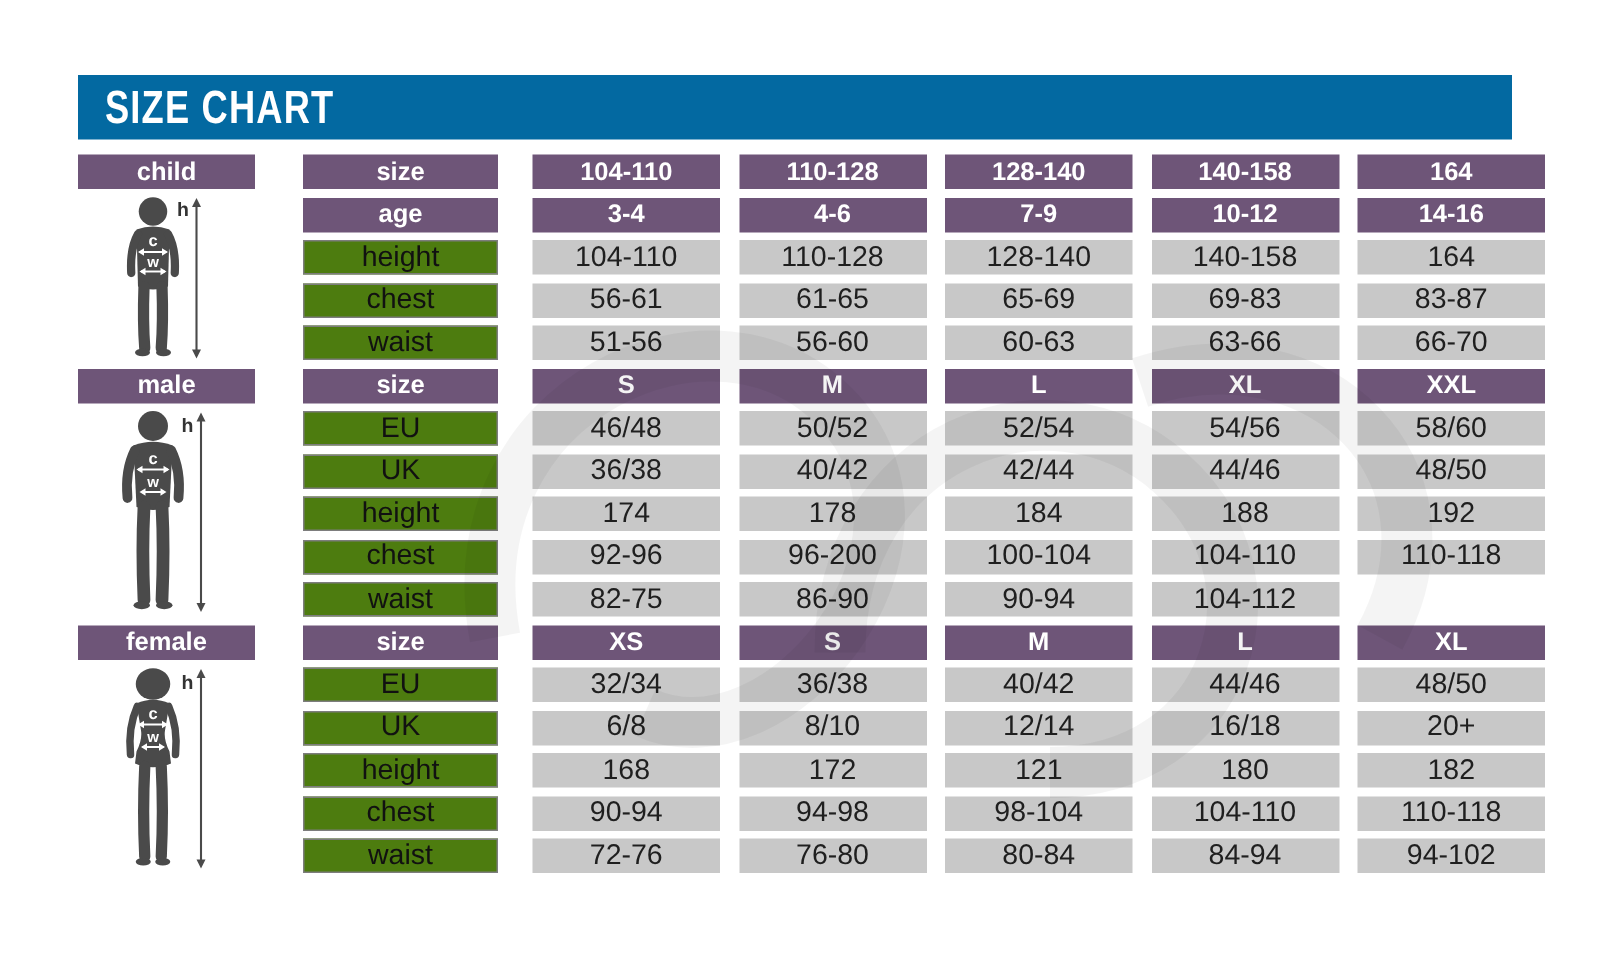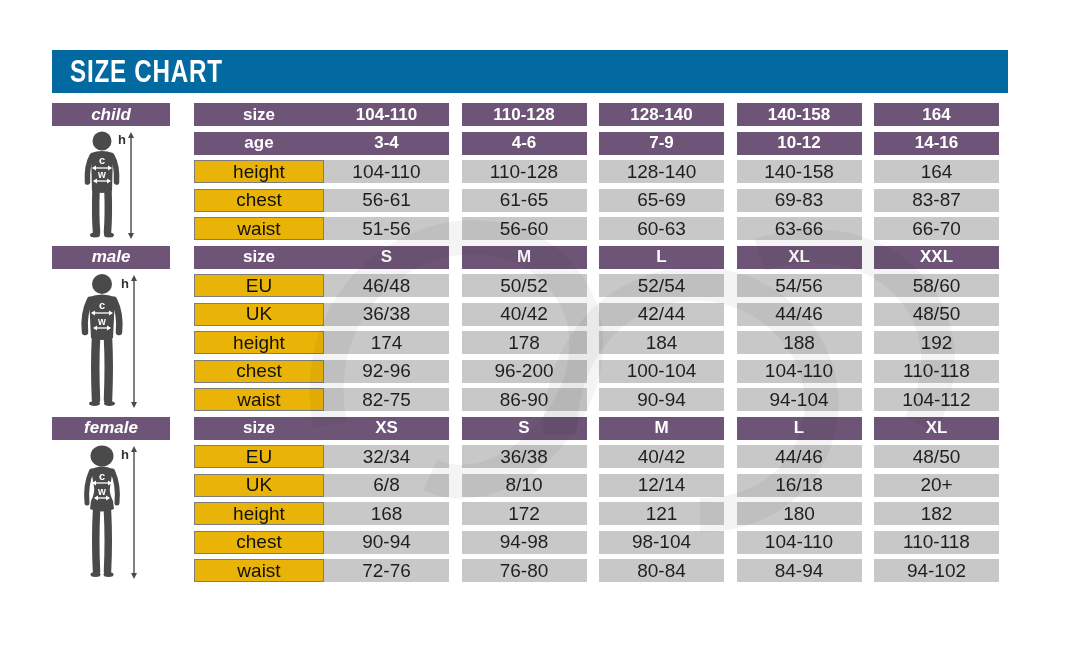--- a/index.html
+++ b/index.html
@@ -8,26 +8,26 @@
   
   .titlebar{position:absolute;left:52px;top:50px;width:956px;height:43px;background:#0369a1;
             display:flex;align-items:center;}
   .titlebar .title{color:#fff;font-weight:700;font-size:31px;letter-spacing:1px;
             transform:scaleX(0.78);transform-origin:left center;margin-left:18px;white-space:nowrap;}
   
   .table{position:absolute;left:52px;top:103px;width:956px;}
   .section{position:relative;margin-bottom:1.5px;}
   .row{display:flex;margin-bottom:5.5px;}
   .cell{display:flex;align-items:center;justify-content:center;box-sizing:border-box;height:23px;}
-  .sil-col{width:118px;margin-right:24px;flex:none;font-style:italic;}
-  .label-col{width:130px;flex:none;}
+  .sil-col{width:118px;margin-right:32px;flex:none;}
+  .label-col{width:130px;margin-right:23px;flex:none;}
   .data-col{width:125px;margin-right:12.5px;flex:none;}
   .data-col:last-child{margin-right:0;}
   .purple{background:#6E5578;color:#ffffff;font-weight:700;font-size:17px;}
-  .white{background:#eab308;border:1.5px solid #7d7d7d;font-size:19px;color:#111;}
+  .white{background:#4d7c0f;border:1.5px solid #7d7d7d;font-size:19px;color:#111;}
   .gray{background:#C8C8C8;font-size:19px;color:#1f1f1f;}
   .spacer{background:transparent;}
   
   .figure{position:absolute;left:0;width:118px;}
   .fig-child{top:26px;height:113px;}
   .fig-adult{top:26px;height:142px;}
   
   .watermark{position:absolute;left:0;top:95px;width:1065px;height:500px;pointer-events:none;z-index:6;}
 </style>
 </head>
@@ -167,21 +167,20 @@
             <div class="cell gray data-col">100-104</div>
             <div class="cell gray data-col">104-110</div>
             <div class="cell gray data-col">110-118</div>
           </div>
           <div class="row">
             <div class="sil-col spacer"></div>
             <div class="cell white label-col">waist</div>
             <div class="cell gray data-col">82-75</div>
             <div class="cell gray data-col">86-90</div>
             <div class="cell gray data-col">90-94</div>
-            <div class="cell gray data-col">94-104</div>
             <div class="cell gray data-col">104-112</div>
           </div>
         </div>
       <svg class="figure fig-adult" viewBox="0 0 118 142" xmlns="http://www.w3.org/2000/svg">
         <g fill="#4A4A4A">
           <circle cx="50" cy="12" r="10"></circle>
           <path d="M37,25 Q50,20 63,25 L61,66 Q50,70 39,66 Z"></path>
           <path d="M38,28 C33,38 32,50 33,60" stroke="#4A4A4A" stroke-width="6.5" fill="none" stroke-linecap="round"></path>
           <path d="M62,28 C67,38 68,50 67,60" stroke="#4A4A4A" stroke-width="6.5" fill="none" stroke-linecap="round"></path>
           <path d="M44,66 C43,85 43,105 44,128" stroke="#4A4A4A" stroke-width="8.5" fill="none" stroke-linecap="round"></path>

